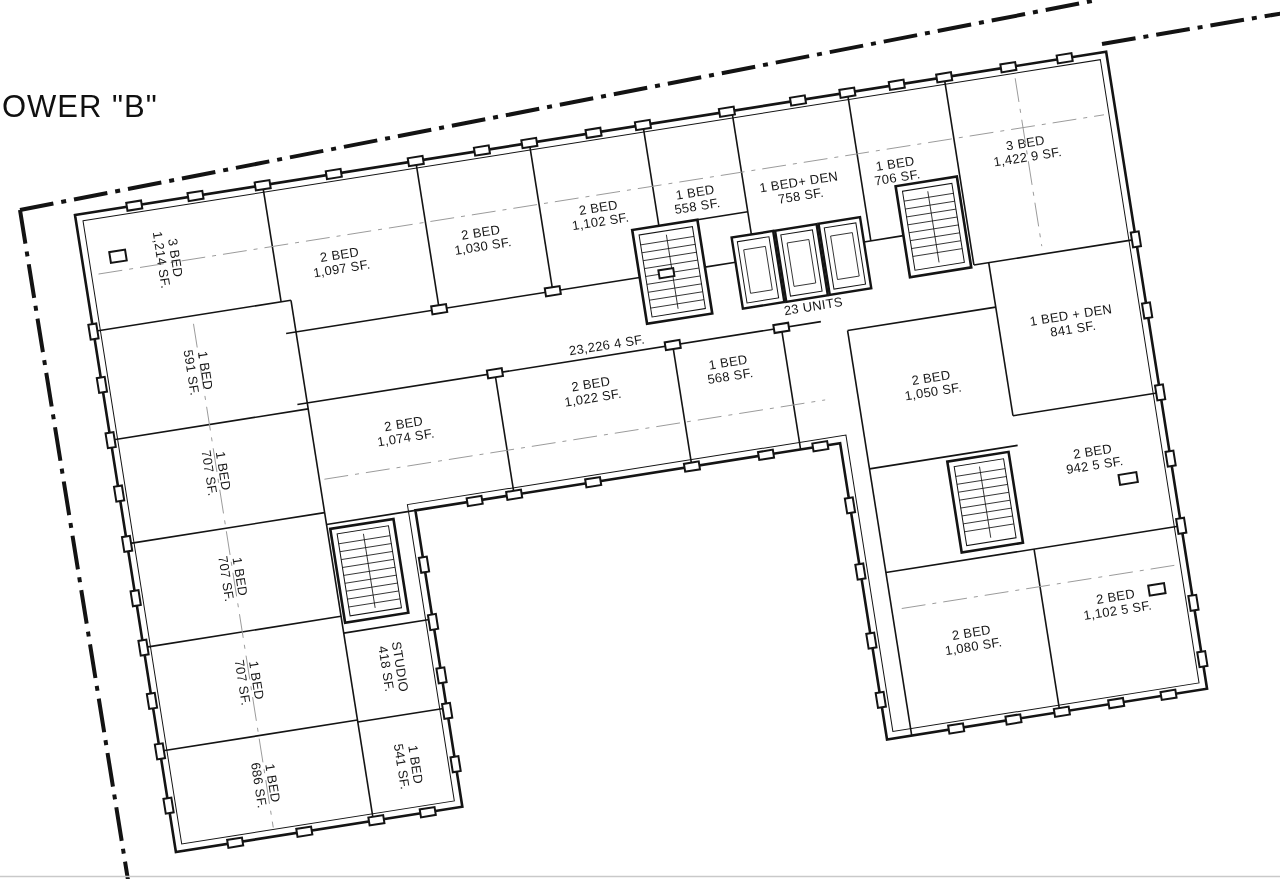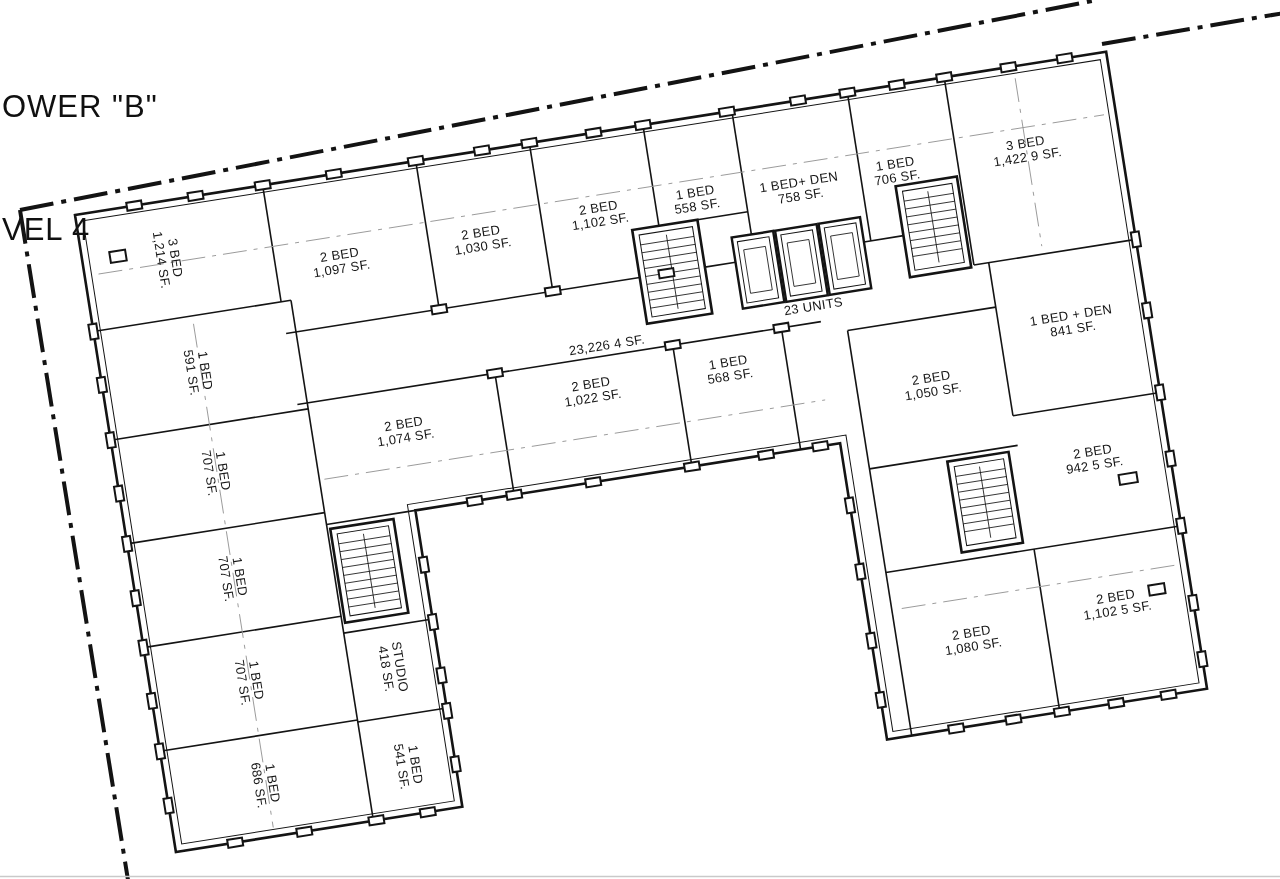--- a/index.html
+++ b/index.html
@@ -12,21 +12,20 @@
   .u{font-family:"Liberation Sans",sans-serif;font-size:13px;fill:#161616;
      text-anchor:middle;letter-spacing:.3px;}
   .gridline{stroke:#979797;stroke-width:.9;stroke-dasharray:24 7 4 7;fill:none;}
   .prop{stroke:#131313;stroke-width:4;stroke-dasharray:34 8 5 8;fill:none;}
 </style>
 </head>
 <body>
 
 <div class="titleblock">
   <div>OWER "B"</div>
-  <div>VEL 4</div>
 </div>
 
 <svg width="1280" height="879" viewBox="0 0 1280 879">
 
   <g>
     <line class="prop" x1="20" y1="210" x2="1092" y2="1"></line>
     <line class="prop" x1="1102" y1="44" x2="1284" y2="13"></line>
     <line class="prop" x1="20" y1="210" x2="128" y2="880"></line>
     <line x1="0" y1="876.5" x2="1280" y2="876.5" stroke="#c9c9c9" stroke-width="1.5"></line>
   </g>

